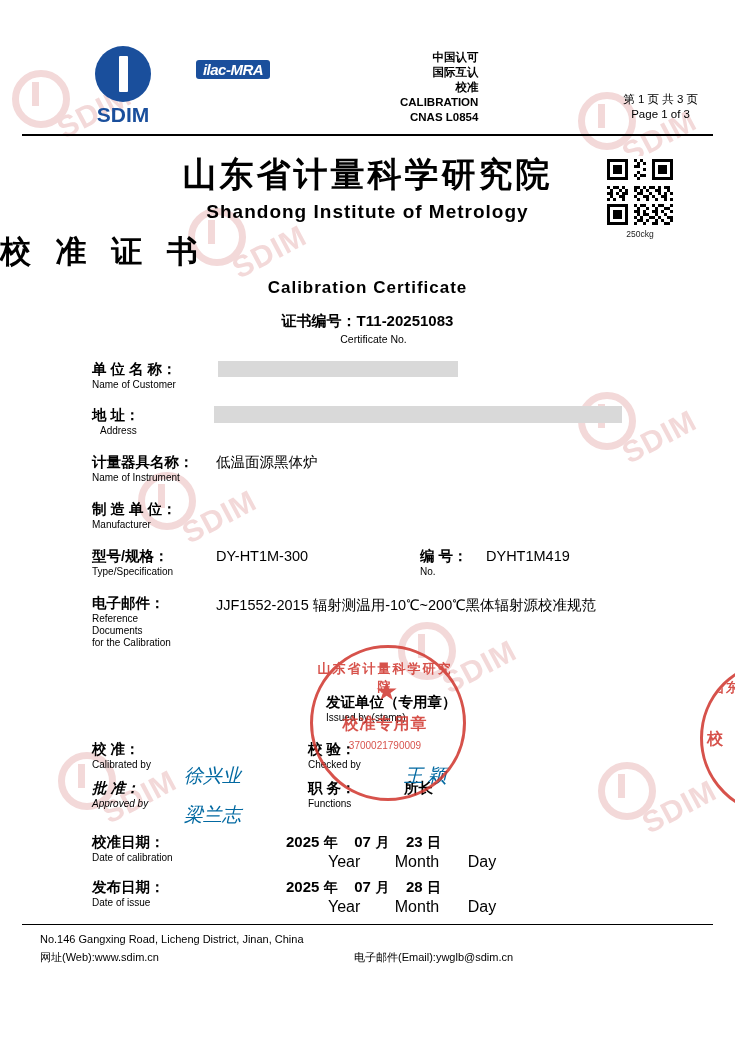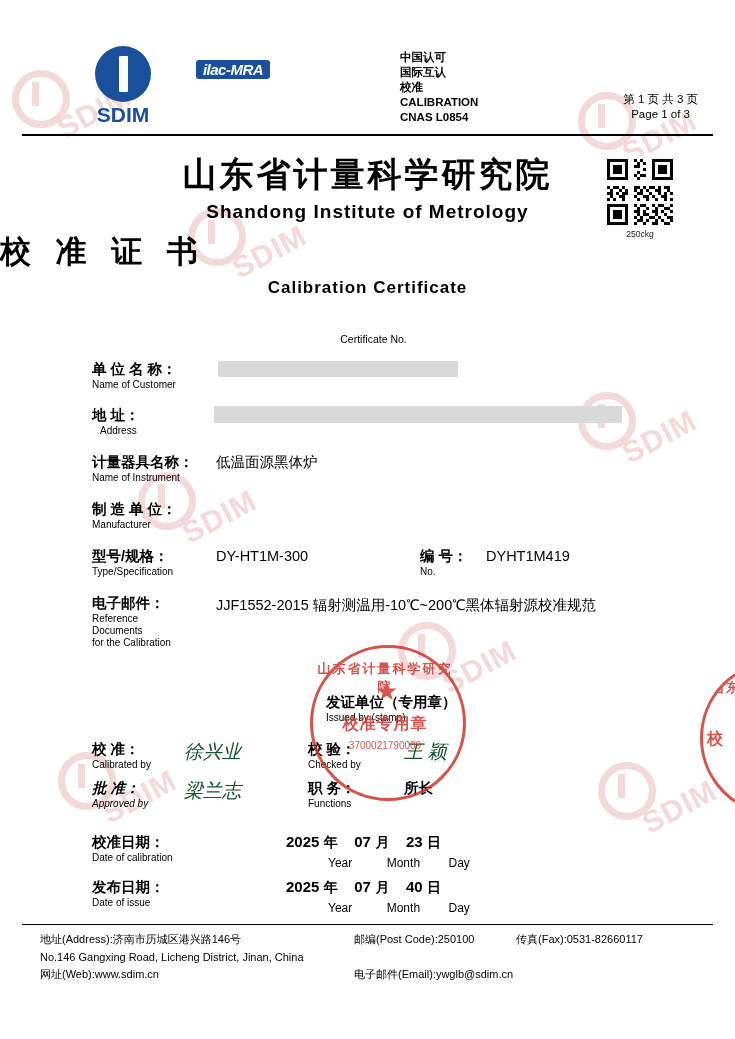--- a/index.html
+++ b/index.html
@@ -136,20 +136,21 @@
     letter-spacing: 0px;
   }
   .cnas-lines {
     position: absolute;
     left: 362px;
     top: 12px;
     font-size: 11.5px;
     line-height: 15px;
     color: #000;
     font-weight: bold;
+    text-align: right;
   }
   .cnas-lines .zh { font-family: "Liberation Sans", sans-serif; font-weight: bold; }
   .page-count {
     position: absolute;
     right: 0px;
     top: 54px;
     text-align: center;
     font-size: 11.5px;
     line-height: 15px;
   }
@@ -274,24 +275,25 @@
     position: absolute;
     background: #d9d9d9;
     z-index: 3;
   }
 
   
   .sig {
     position: absolute;
     font-family: "Liberation Serif", serif;
     font-size: 19px;
-    color: #14532d;
+    color: #0369a1;
     font-style: italic;
     z-index: 3;
     white-space: nowrap;
+    margin-top: 24px;
   }
 
   
   .stamp-round {
     position: absolute;
     border-radius: 50%;
     border: 3px solid #d0342c;
     color: #d0342c;
     z-index: 4;
     opacity: 0.85;
@@ -365,21 +367,21 @@
     left: 4px;
     top: 66px;
     font-size: 16px;
     font-weight: bold;
   }
 
   
   .date-row { position: absolute; z-index: 2; }
   .date-num { font-size: 15px; font-weight: bold; }
   .date-unit-zh { font-size: 14px; font-weight: bold; }
-  .date-unit-en { font-size: 12px; }
+  .date-unit-en { font-size: 16px; }
 
   
   .hr-bottom {
     position: absolute;
     left: 22px;
     top: 924px;
     width: 691px;
     border-top: 1.5px solid #000;
     z-index: 2;
   }
@@ -459,20 +461,23 @@
     </div>
   </div>
 
   <div class="hr-top"></div>
 
   <div class="title-zh">山东省计量科学研究院</div>
   <div class="title-en">Shandong  Institute  of  Metrology</div>
   <div class="cert-zh">校 准 证 书</div>
   <div class="cert-en">Calibration   Certificate</div>
 
+  <div class="cert-no">
+    <span>证书编号：</span><span>T11-20251083</span>
+  </div>
   <div class="cert-no-en">Certificate No.</div>
 
   <div class="qr-box">
     <svg width="72" height="72" viewBox="0 0 24 24" shape-rendering="crispEdges">
       <rect width="24" height="24" fill="#fff"></rect>
       <g fill="#000">
         <rect x="1" y="1" width="7" height="1"></rect>
           <rect x="1" y="7" width="7" height="1"></rect>
         <rect x="1" y="1" width="1" height="7"></rect>
           <rect x="7" y="1" width="1" height="7"></rect>
@@ -676,36 +681,31 @@
 
   <div class="field" style="left:92px; top:878px;">
     <div class="f-zh">发布日期：</div>
     <div class="f-en">Date of issue</div>
   </div>
   <div class="date-row" style="left:286px; top:878px;">
     <span class="date-num">2025</span>
     <span class="date-unit-zh">年</span>
     <span class="date-num" style="margin-left:12px;">07</span>
     <span class="date-unit-zh">月</span>
-    <span class="date-num" style="margin-left:12px;">40</span>
+    <span class="date-num" style="margin-left:12px;">28</span>
     <span class="date-unit-zh">日</span>
   </div>
   <div class="date-row" style="left:328px; top:898px;">
     <span class="date-unit-en">Year</span>
     <span class="date-unit-en" style="margin-left:30px;">Month</span>
     <span class="date-unit-en" style="margin-left:24px;">Day</span>
   </div>
 
   <div class="hr-bottom"></div>
   <div class="footer">
-    <div style="position:relative; height:17.5px;">
-      <span>地址(Address):济南市历城区港兴路146号</span>
-      <span class="col2">邮编(Post Code):250100</span>
-      <span class="col3">传真(Fax):0531-82660117</span>
-    </div>
     <div style="position:relative; height:17.5px;">
       <span>No.146 Gangxing Road, Licheng District, Jinan, China</span>
     </div>
     <div style="position:relative; height:17.5px;">
       <span>网址(Web):www.sdim.cn</span>
       <span class="col2">电子邮件(Email):ywglb@sdim.cn</span>
     </div>
   </div>
   <div class="doc-code">SDIM/MB03C</div>
 

